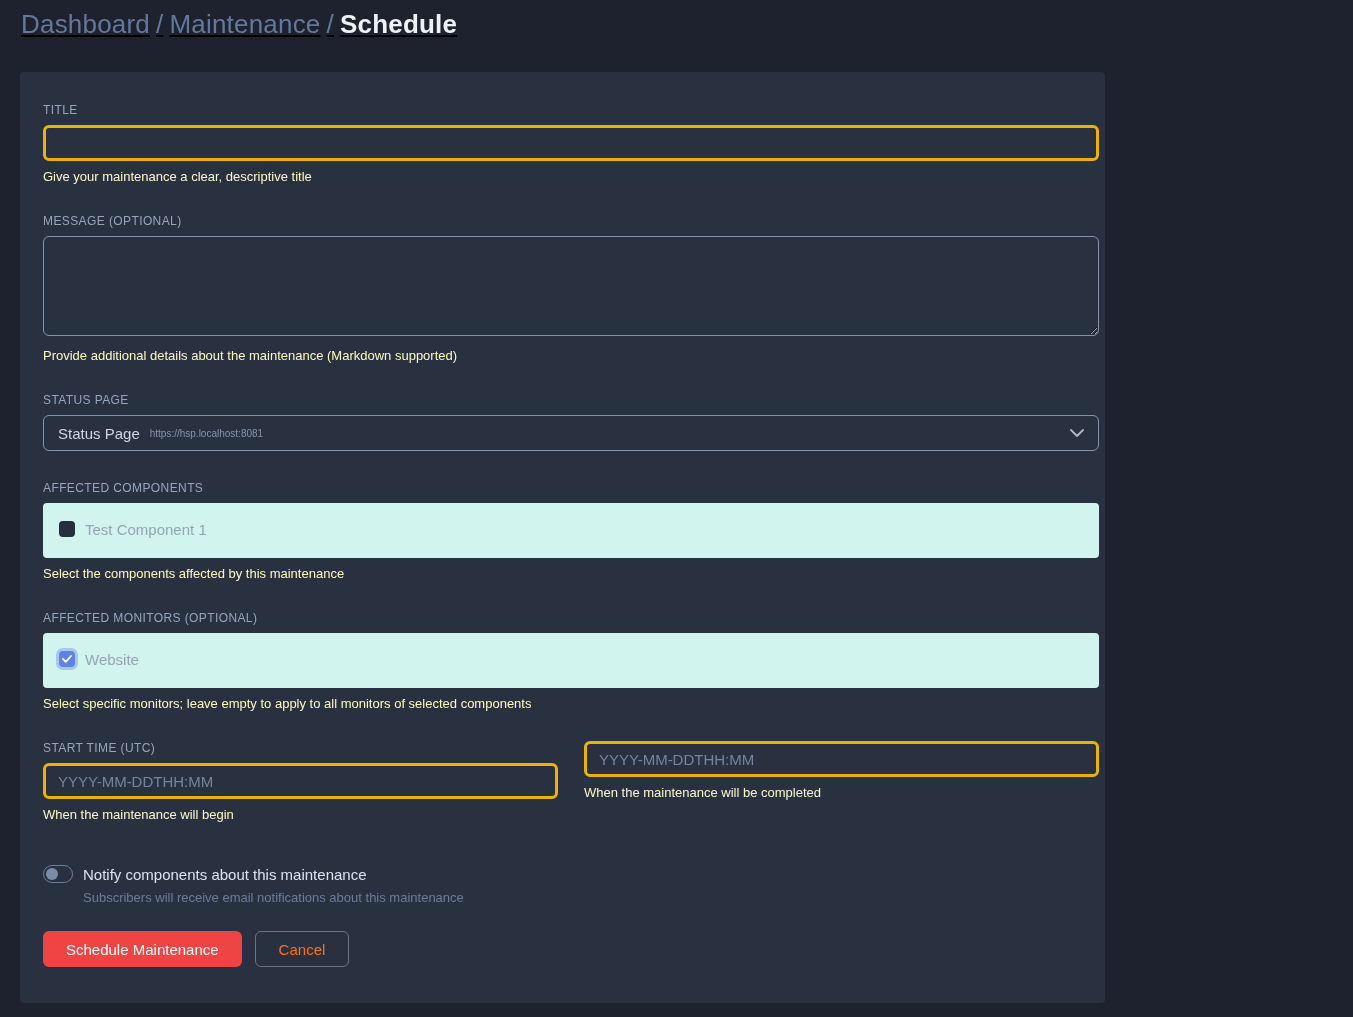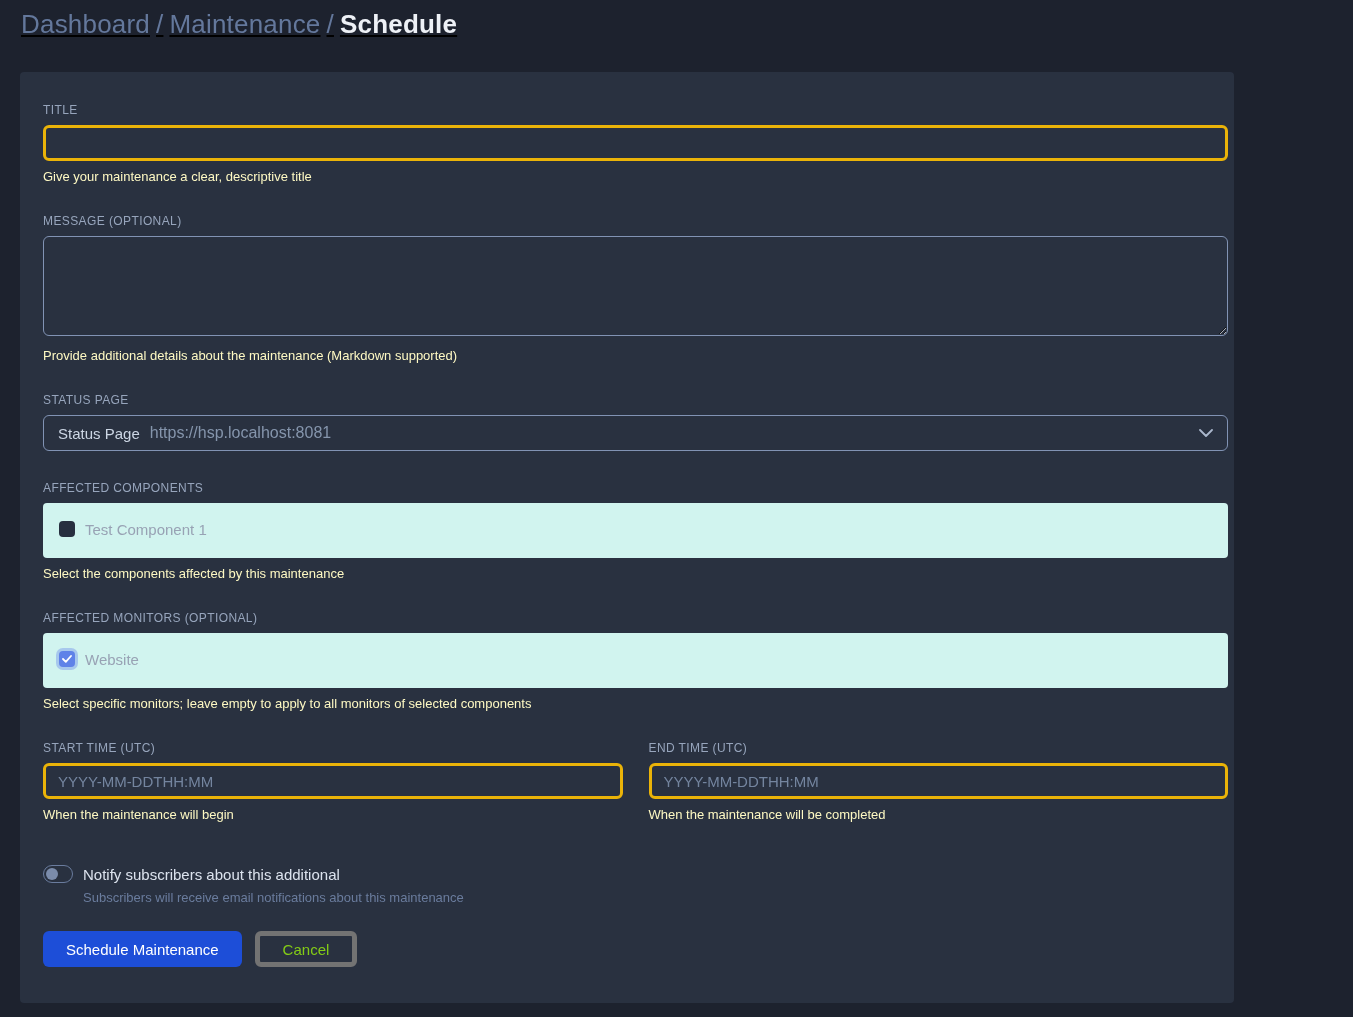--- a/index.html
+++ b/index.html
@@ -26,21 +26,21 @@
     gap: 6px;
     text-decoration: underline;
   }
   .crumb { color: #64789c; cursor: pointer; }
   .crumb-sep { color: #64789c; }
   .crumb-current { color: #eef1f6; font-weight: 600; }
 
   
   .card {
     margin: 24px 20px 0 20px;
-    width: 1214px;
+    width: 1085px;
     height: 931px;
     background: #293140;
     border-radius: 4px;
     padding: 31px 6px 20px 23px;
   }
 
   .group { margin-bottom: 30px; }
   .field-label {
     display: block;
     font-size: 12px;
@@ -88,21 +88,21 @@
     width: 100%;
     height: 36px;
     border: 1px solid #8193b4;
     border-radius: 6px;
     display: flex;
     align-items: center;
     padding: 0 14px;
     cursor: pointer;
   }
   .select-name { font-size: 15px; color: #ccd6e4; }
-  .select-url { font-size: 16px; color: #8595ac; margin-left: 10px; }
+  .select-url { font-size: 10px; color: #8595ac; margin-left: 10px; }
   .select-chevron { margin-left: auto; display: flex; align-items: center; }
 
   
   .check-panel {
     background: #d1f4ef;
     border-radius: 4px;
     width: 100%;
     padding: 14px 16px 17px 16px;
   }
   .check-row {
@@ -159,29 +159,29 @@
     height: 36px;
     border-radius: 6px;
     font-size: 15px;
     font-family: "Liberation Sans", "DejaVu Sans", sans-serif;
     cursor: pointer;
     display: inline-flex;
     align-items: center;
     justify-content: center;
   }
   .btn-primary {
-    background: #1d4ed8;
+    background: #ef4444;
     color: #ffffff;
     border: none;
     padding: 0 23px;
   }
   .btn-secondary {
     background: transparent;
-    color: #84cc16;
-    border: 5px solid #737373;
+    color: #f97316;
+    border: 1px solid #737373;
     padding: 0 23px;
   }
 </style>
 </head>
 <body>
 
 <div class="topbar">
   <div class="breadcrumb">
     <span class="crumb">Dashboard</span>
     <span class="crumb-sep">/</span>
@@ -246,32 +246,31 @@
     <div class="helper">Select specific monitors; leave empty to apply to all monitors of selected components</div>
   </div>
 
   <div class="group time-row">
     <div class="time-col">
       <label class="field-label">START TIME (UTC)</label>
       <input class="text-input" type="text" placeholder="YYYY-MM-DDTHH:MM" style="">
       <div class="helper">When the maintenance will begin</div>
     </div>
     <div class="time-col">
-      <label class="field-label">END TIME (UTC)</label>
       <input class="text-input" type="text" placeholder="YYYY-MM-DDTHH:MM" style="">
       <div class="helper">When the maintenance will be completed</div>
     </div>
   </div>
 
   <div class="toggle-group">
     <div class="toggle-row">
       <span class="toggle">
         <span class="knob"></span>
       </span>
-      <span class="toggle-label">Notify subscribers about this additional</span>
+      <span class="toggle-label">Notify components about this maintenance</span>
     </div>
     <div class="toggle-helper">Subscribers will receive email notifications about this maintenance</div>
   </div>
 
   <div class="actions">
     <button class="btn btn-primary">Schedule Maintenance</button>
     <button class="btn btn-secondary">Cancel</button>
   </div>
 
 </div>

